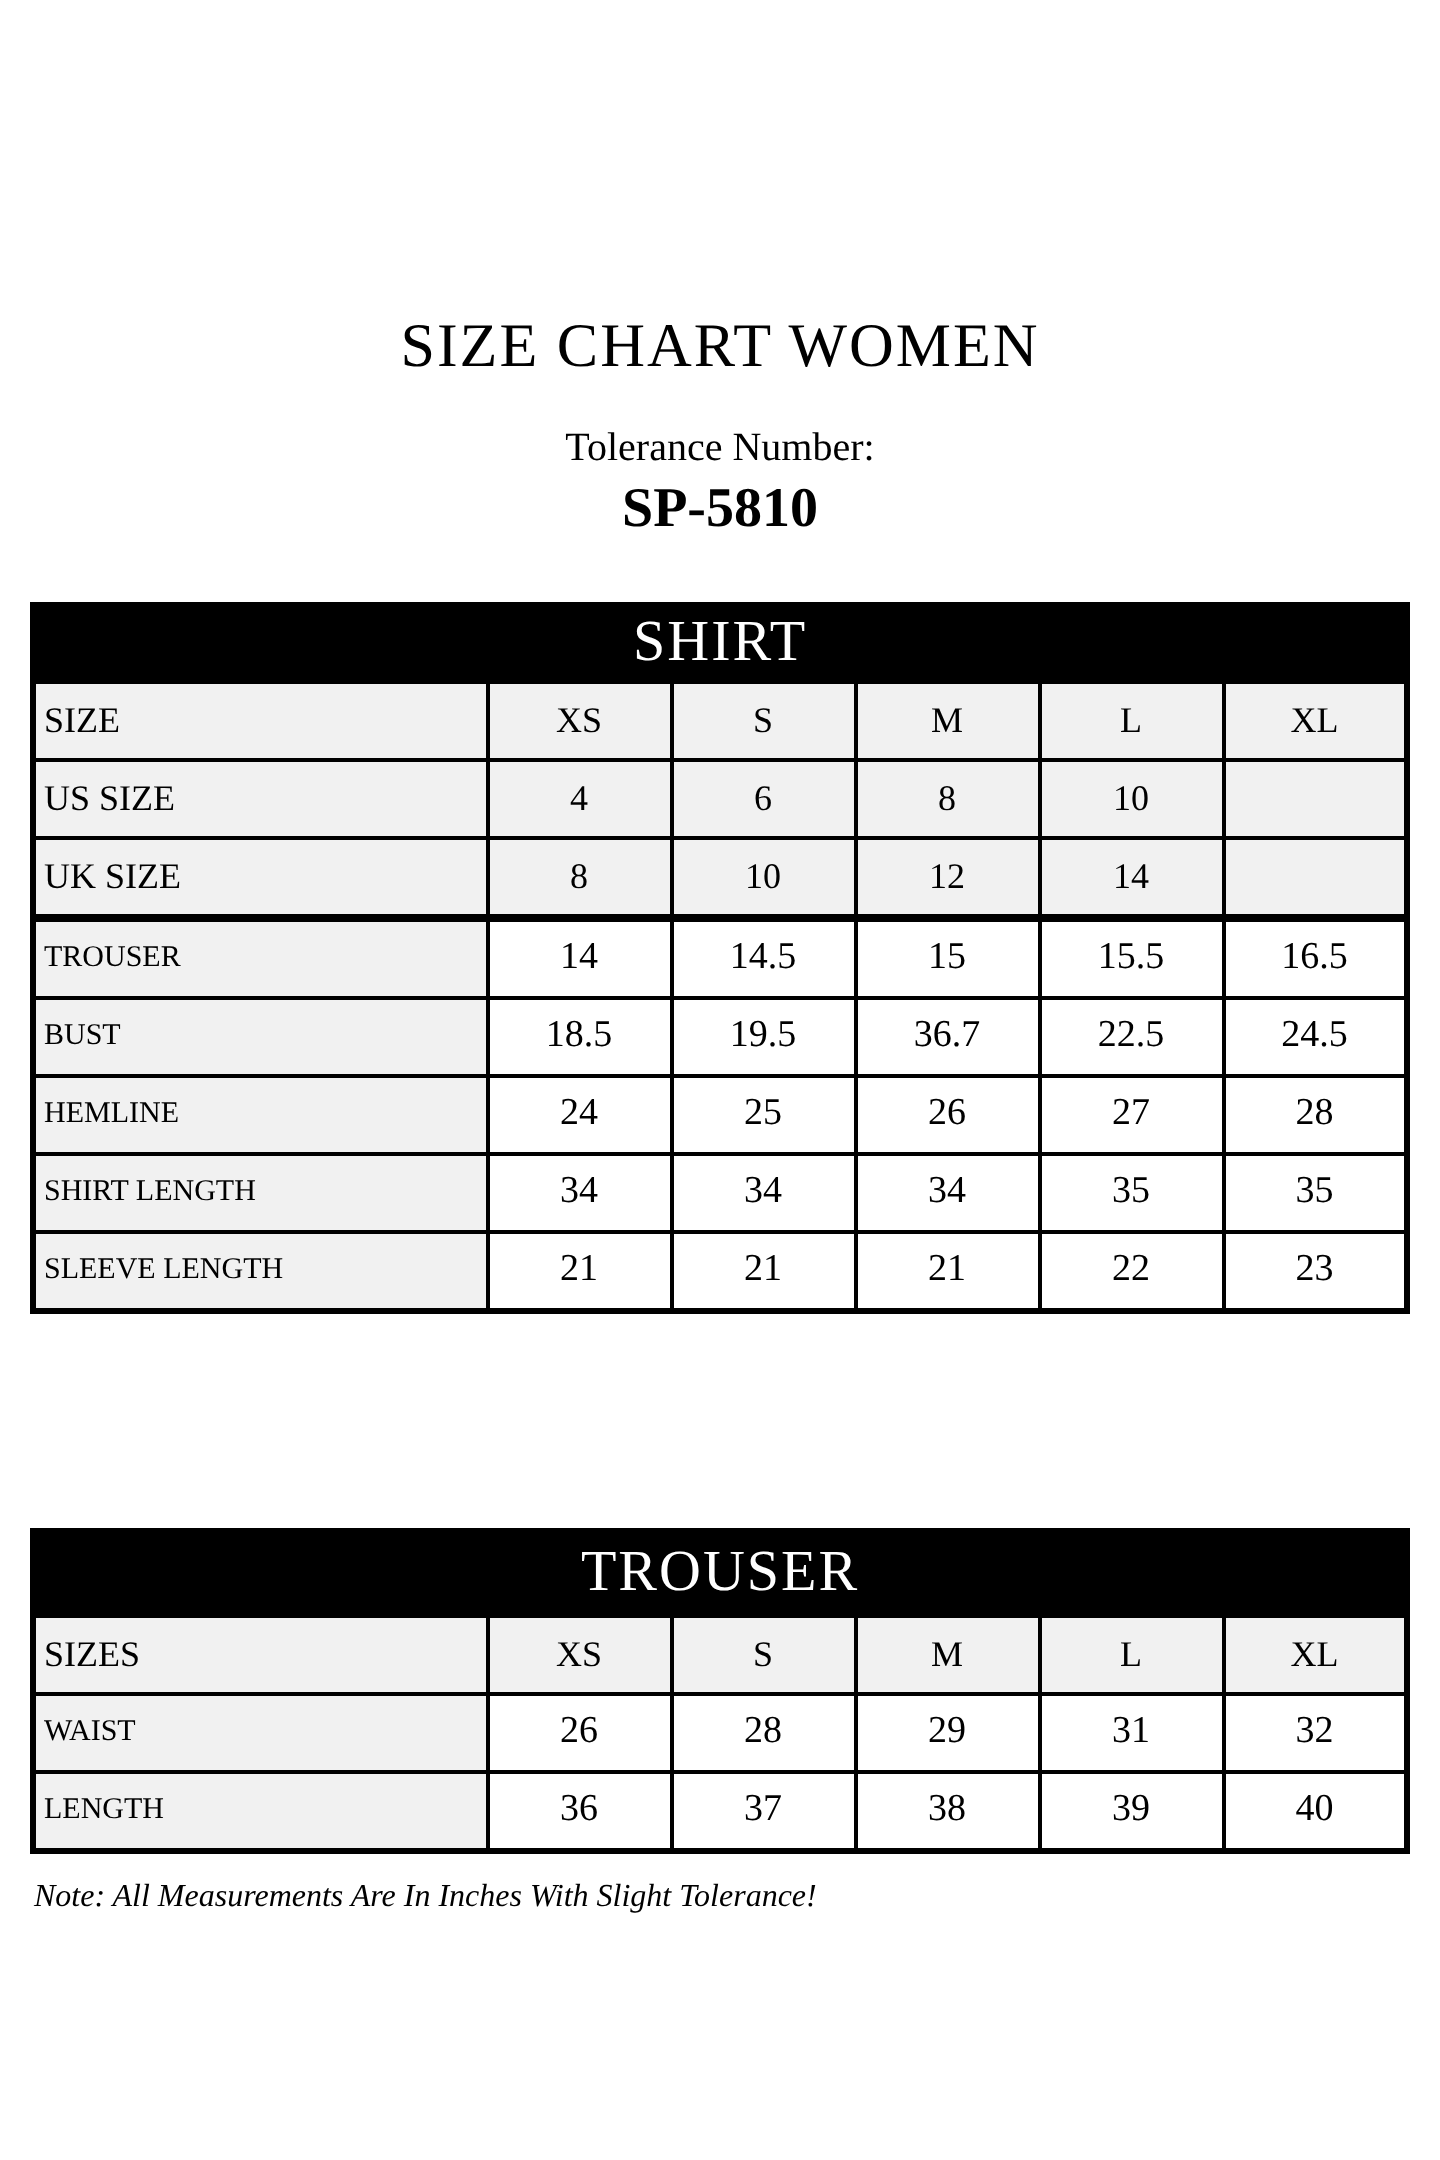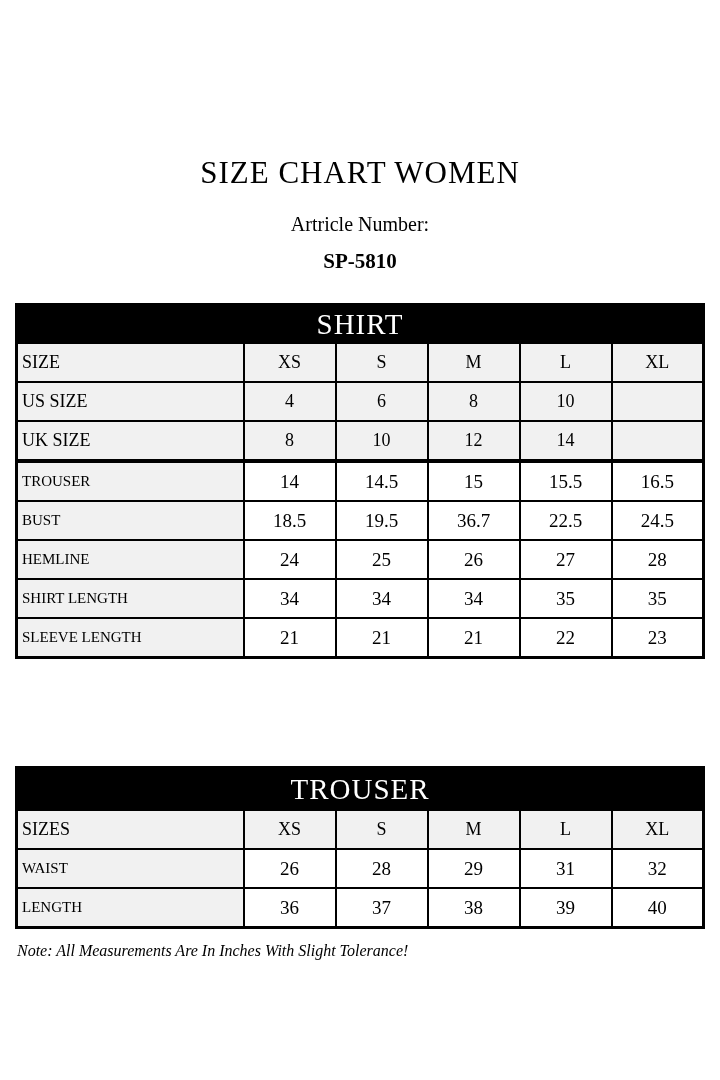--- a/index.html
+++ b/index.html
@@ -6,21 +6,21 @@
   body{
     width:720px;height:1080px;background:#ffffff;color:#000;
     font-family:"Liberation Serif", serif;
     overflow:hidden;
   }
   .title{
     margin:157px 0 0 0;text-align:center;
     font-size:31px;letter-spacing:1px;font-weight:normal;line-height:1;
   }
   .article-label{margin-top:25px;text-align:center;font-size:20px;line-height:1.1;}
-  .article-number{margin-top:15px;text-align:center;font-size:21px;font-weight:bold;line-height:1.1;}
+  .article-number{margin-top:5px;text-align:center;font-size:28px;font-weight:bold;line-height:1.1;}
   table.size-table{
     border-collapse:collapse;table-layout:fixed;
     width:688px;margin:30px auto 0 15px;
     border:3px solid #000;
   }
   table.size-table td{border:2px solid #000;overflow:hidden;white-space:nowrap;}
   col.lbl-col{width:227px;}
   col.val-col{width:92px;}
   td.banner{
     background:#000000;color:#ffffff;text-align:center;
@@ -40,21 +40,21 @@
   }
   tr.meas-row td.lbl{
     background:#f1f1f1;text-align:left;padding-left:4px;font-size:15px;
   }
   .note{margin:13px 0 0 17px;font-size:16px;font-style:italic;}
 </style>
 </head>
 <body>
 
 <div class="title">SIZE CHART WOMEN</div>
-<div class="article-label">Artricle Number:</div>
+<div class="article-label">Tolerance Number:</div>
 <div class="article-number">SP-5810</div>
 
 <table class="size-table">
   <colgroup>
       <col class="lbl-col">
       <col class="val-col">
       <col class="val-col">
       <col class="val-col">
       <col class="val-col">
       <col class="val-col">

